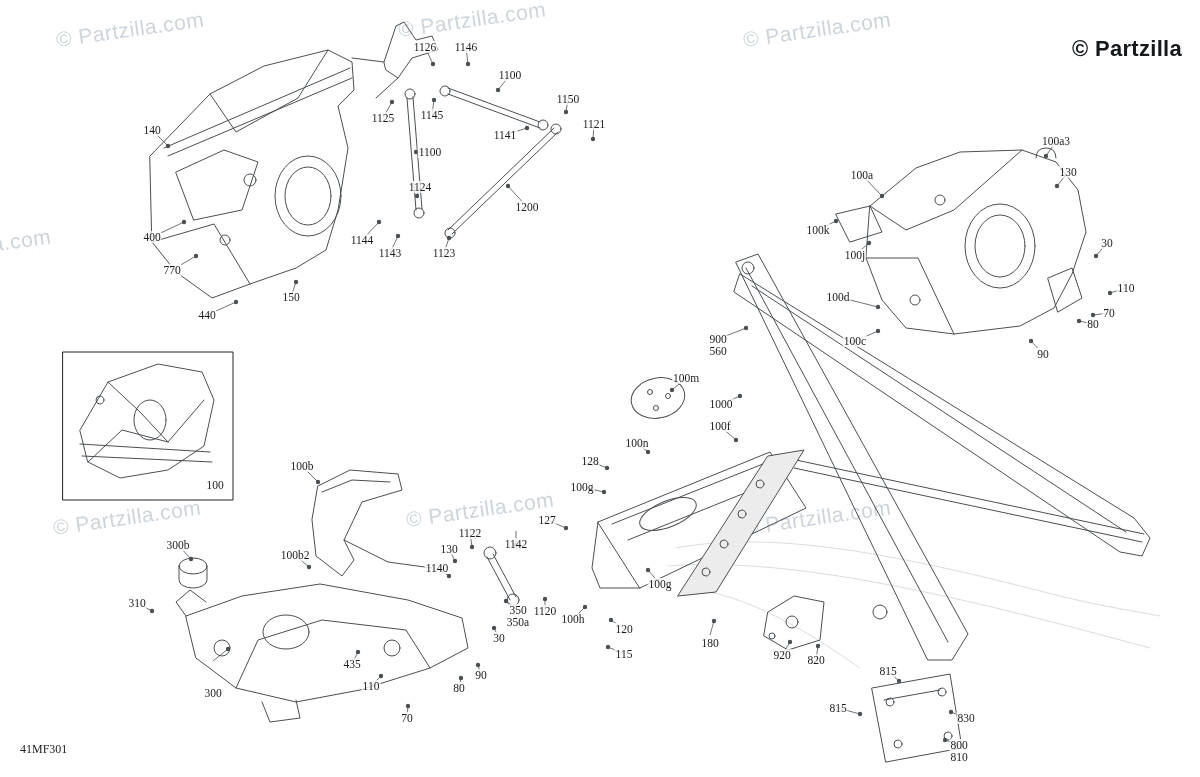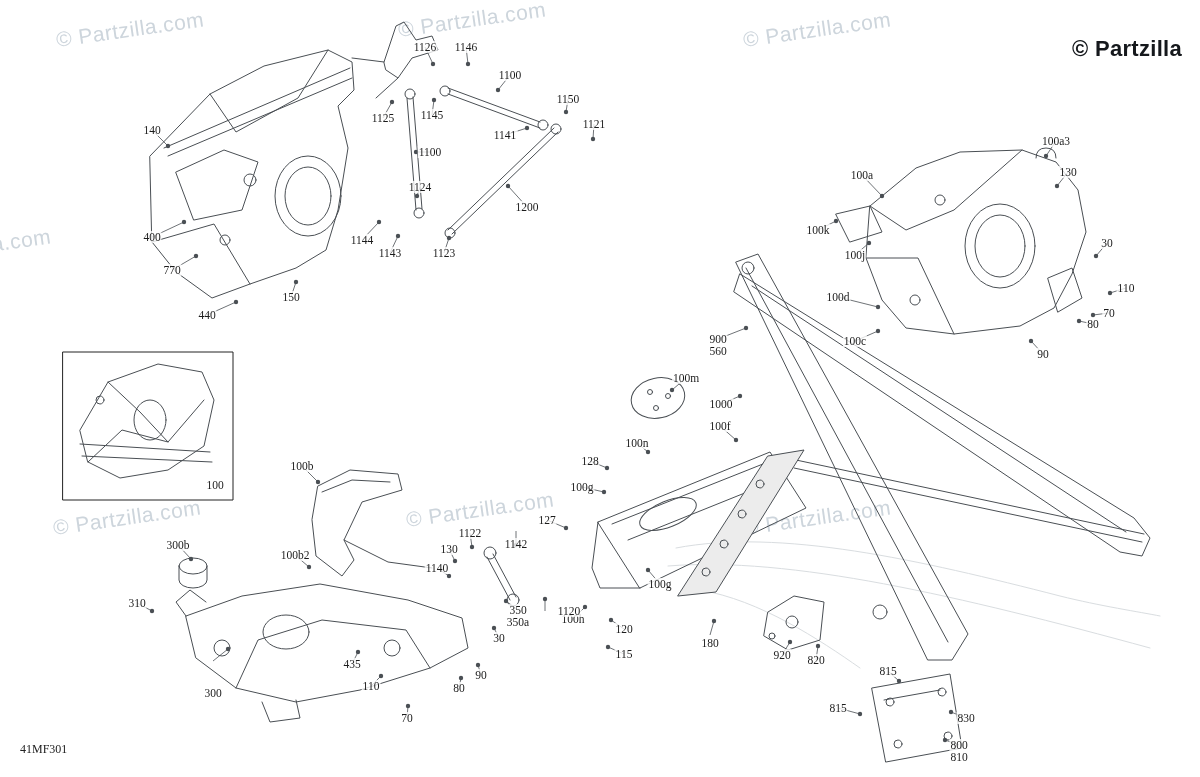--- a/index.html
+++ b/index.html
@@ -370,18 +370,18 @@
       <div class="callout" style="left: 407px; top: 718px;">70</div>
       <div class="callout" style="left: 459px; top: 688px;">80</div>
       <div class="callout" style="left: 481px; top: 675px;">90</div>
       <div class="callout" style="left: 499px; top: 638px;">30</div>
       <div class="callout" style="left: 449px; top: 549px;">130</div>
       <div class="callout" style="left: 437px; top: 568px;">1140</div>
       <div class="callout" style="left: 470px; top: 533px;">1122</div>
       <div class="callout" style="left: 516px; top: 544px;">1142</div>
       <div class="callout" style="left: 518px; top: 610px;">350</div>
       <div class="callout" style="left: 518px; top: 622px;">350a</div>
-      <div class="callout" style="left: 545px; top: 611px; margin-left: 24px;">1120</div>
+      <div class="callout" style="left: 545px; top: 611px;">1120</div>
     </div>
 
   <div class="brand-logo">© Partzilla</div>
   <div class="diagram-code">41MF301</div>
 </div>
 
 </body></html>

